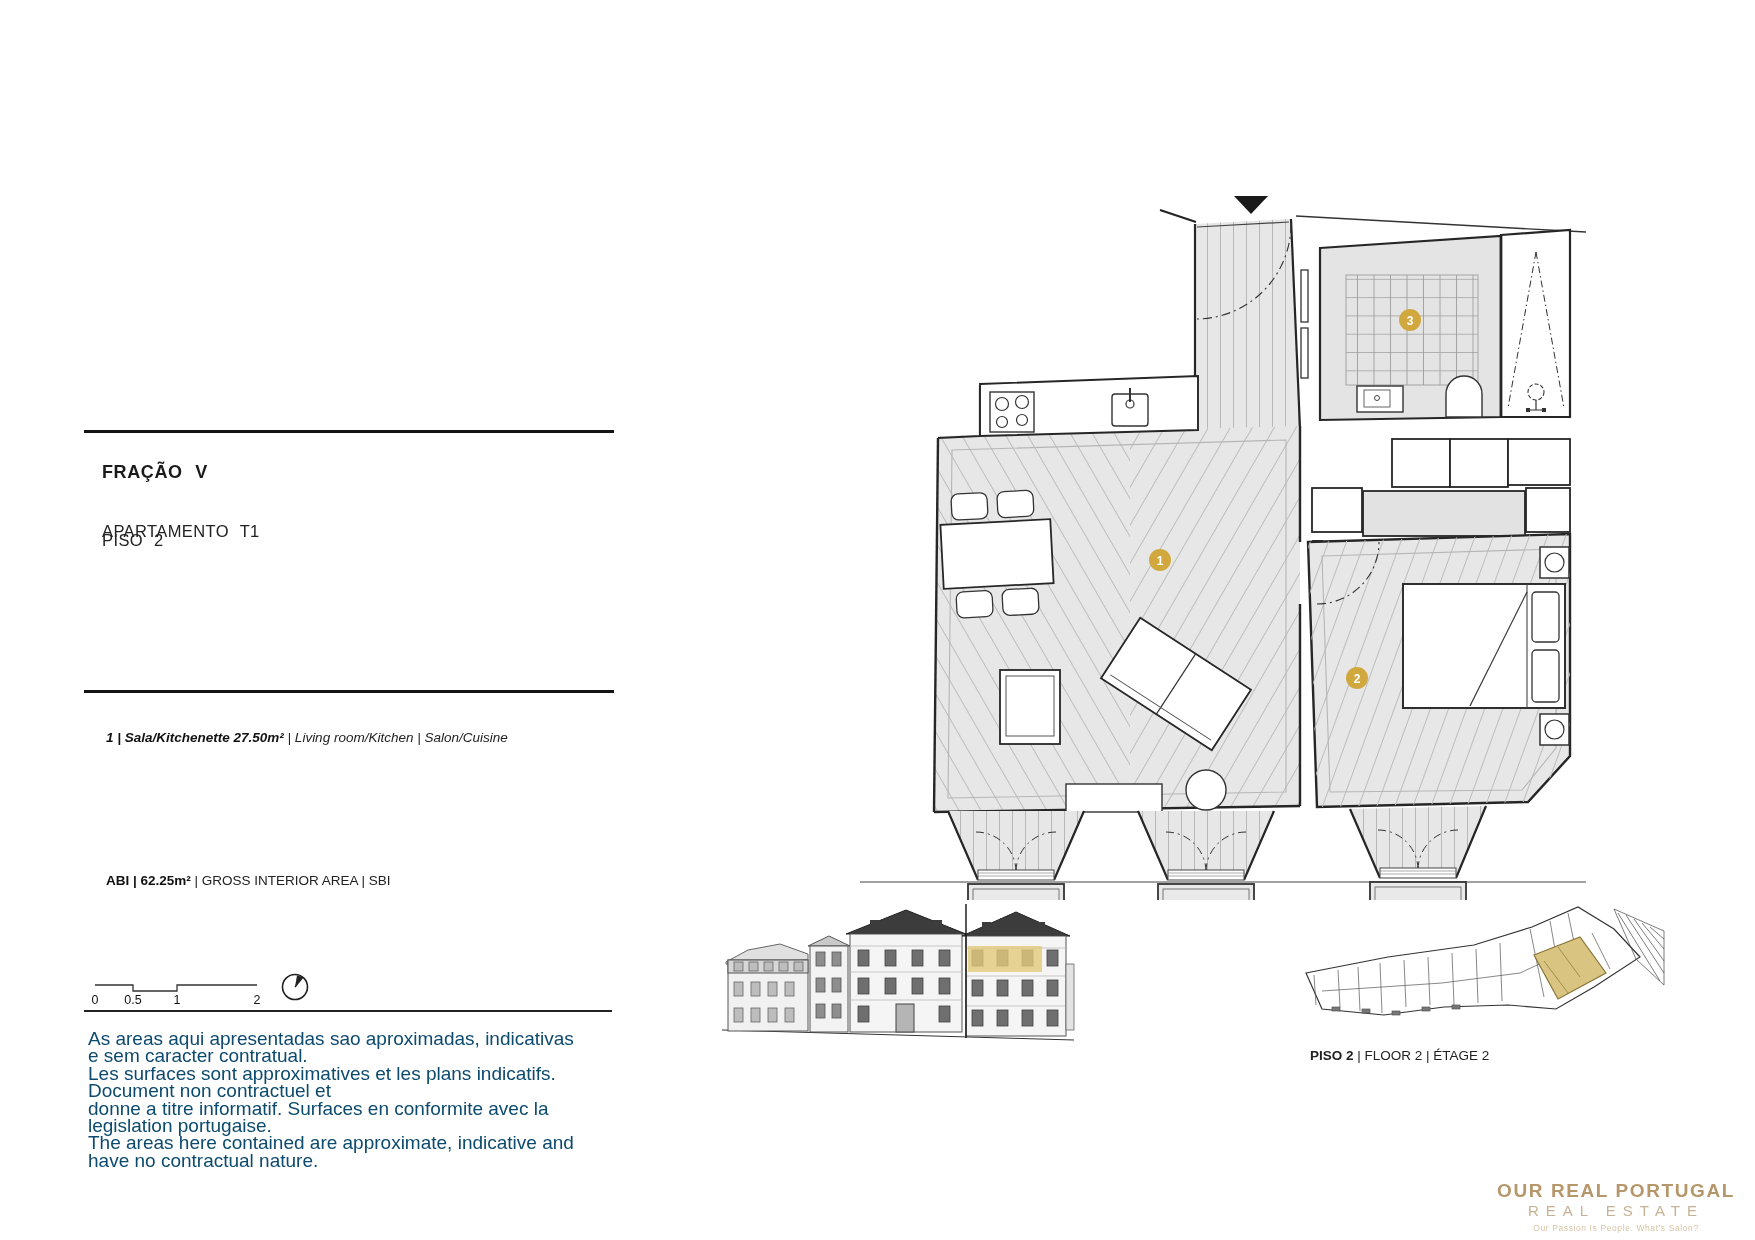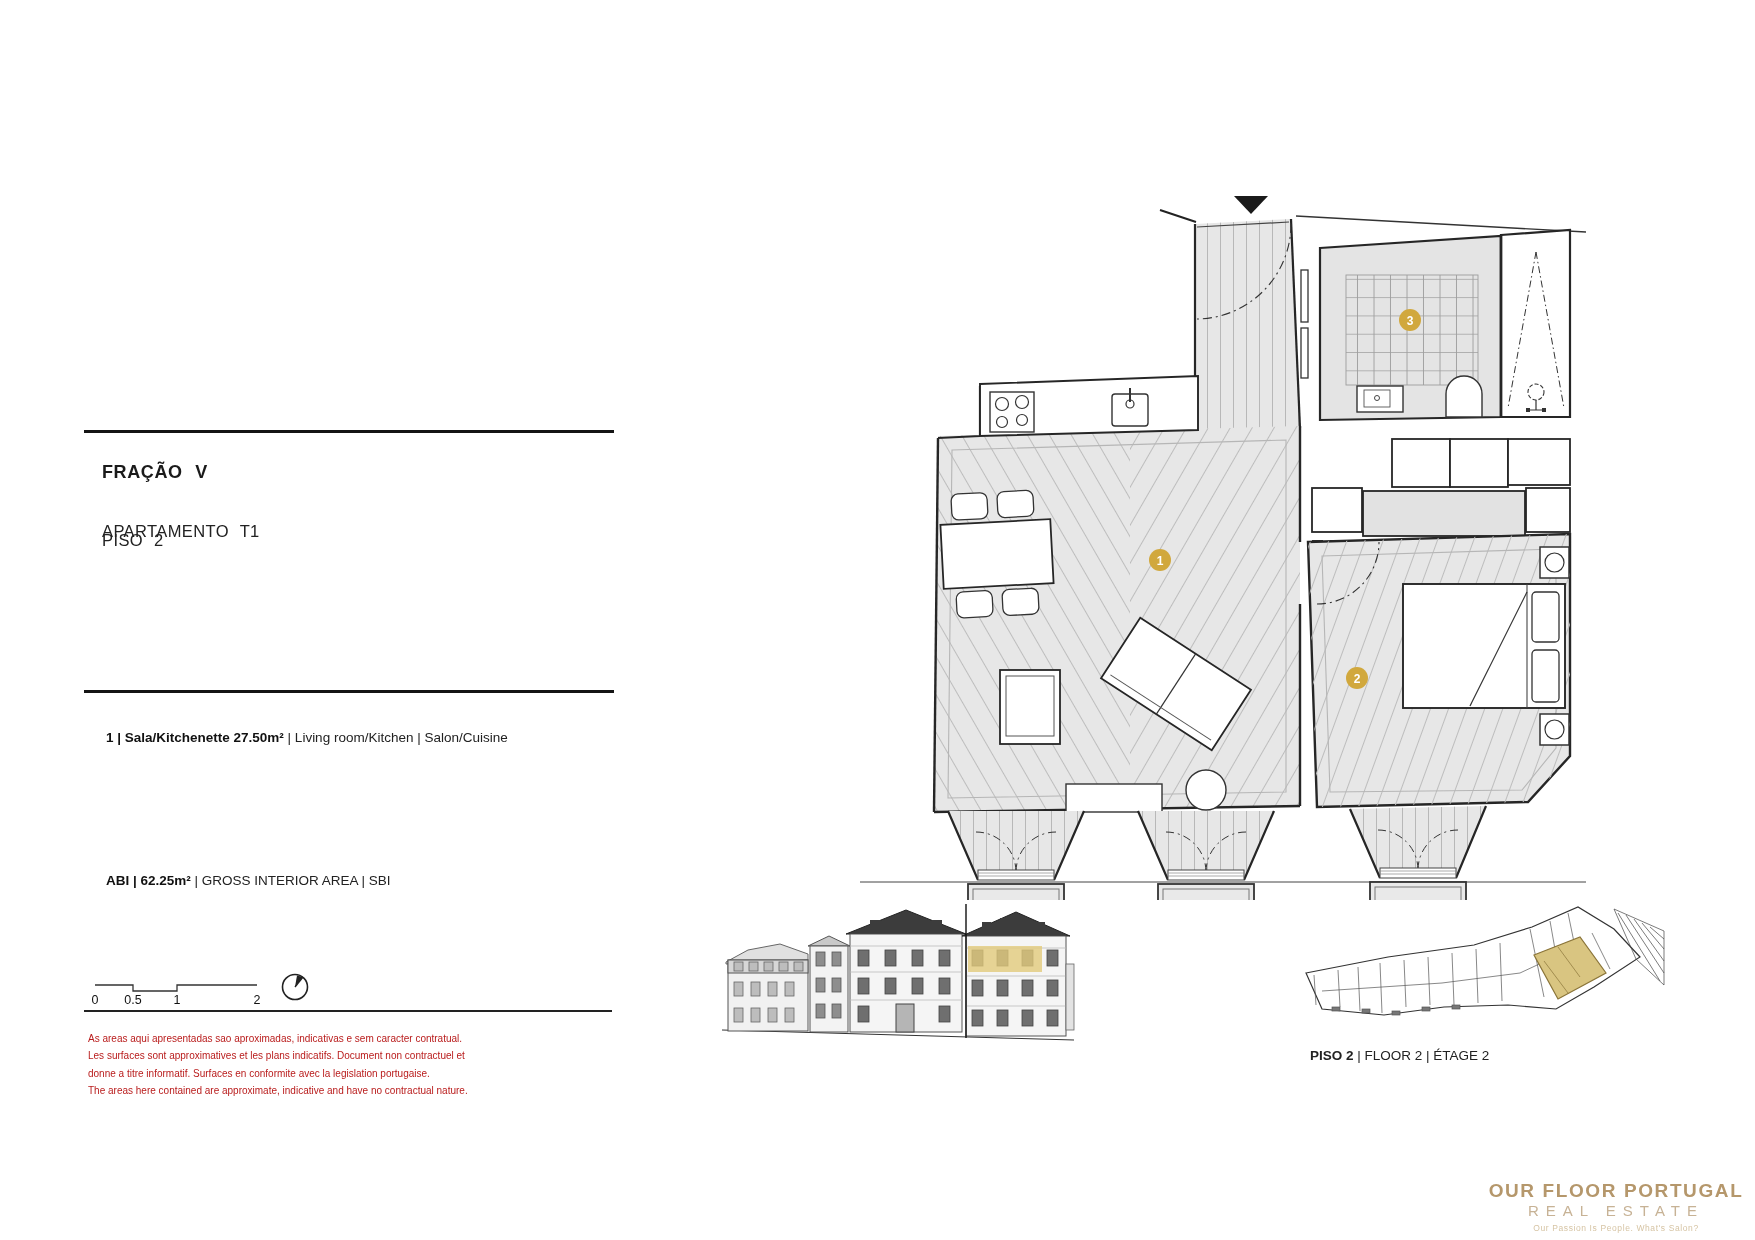--- a/index.html
+++ b/index.html
@@ -6,21 +6,21 @@
   .page{position:relative;width:1755px;height:1240px;background:#ffffff;overflow:hidden;
         font-family:"Liberation Sans",sans-serif;color:#1a1a1a;}
   .abs{position:absolute;}
   .rule{background:#141414;}
   .title{font-size:18px;font-weight:bold;letter-spacing:.6px;word-spacing:7px;}
   .subtitle{font-size:16.5px;font-weight:400;letter-spacing:.4px;word-spacing:6px;color:#222;}
   .legend-line{font-size:13.5px;line-height:22px;white-space:nowrap;color:#222;}
   .legend-line b{font-weight:bold;color:#111;}
   .area-line{font-size:13.5px;color:#222;white-space:nowrap;}
   .area-line b{font-weight:bold;color:#111;}
-  .disclaimer{font-size:10px;line-height:17.4px;color:#b91c1c;}
+  .disclaimer{font-size:19px;line-height:17.4px;color:#0c4a6e;}
   .caption{font-size:13.5px;color:#222;text-align:left;white-space:nowrap;}
   .caption b{font-weight:bold;}
   .brand{width:262px;text-align:center;}
   .brand-name{font-size:19px;font-weight:bold;letter-spacing:1.6px;color:#b5976b;white-space:nowrap;}
   .brand-div{font-size:15px;letter-spacing:7px;color:#c7b295;margin-top:0;}
   .brand-tag{font-size:8.5px;letter-spacing:.6px;color:#d6c4a4;margin-top:4px;}
   svg{display:block;}
 </style>
 </head>
 <body>
@@ -28,21 +28,21 @@
 <div class="page">
 
   <div class="abs rule" style="left:84px;top:430px;width:530px;height:3px;"></div>
 
   <div class="abs title" style="left:102px;top:462px;">FRAÇÃO V</div>
   <div class="abs subtitle" style="left:102px;top:498px;margin-top:24px;">APARTAMENTO T1</div>
   <div class="abs subtitle" style="left:102px;top:531px;">PISO 2</div>
 
   <div class="abs rule" style="left:84px;top:690px;width:530px;height:3px;"></div>
 
-  <div class="abs" style="left:106px;top:727px;">
+  <div class="abs" style="left:106px;top:727px;font-style:italic;">
     <div class="legend-line"><b>1 | Sala/Kitchenette 27.50m²</b><span> | Living room/Kitchen | Salon/Cuisine</span></div>
   </div>
 
   <div class="abs area-line" style="left:106px;top:873px;"><b>ABI | 62.25m²</b><span> | GROSS INTERIOR AREA | SBI</span></div>
 
   <svg class="abs" style="left:88px;top:973px;" width="200" height="36" viewBox="0 0 200 36">
     <path d="M7,12 H45 V18 H89 V12 H169" fill="none" stroke="#333" stroke-width="1.3"></path>
     <text x="7" y="31" font-size="12.5" fill="#111" text-anchor="middle">0</text>
     <text x="45" y="31" font-size="12.5" fill="#111" text-anchor="middle">0.5</text>
     <text x="89" y="31" font-size="12.5" fill="#111" text-anchor="middle">1</text>
@@ -343,18 +343,18 @@
       <path d="M322,24 L372,46 L372,100 L344,74 Z" fill="none"></path>
       <path d="M326,28 L368,96 M334,30 L372,88 M342,34 L372,76 M350,38 L372,64 M358,42 L372,54"></path>
     </g>
     <polygon points="242,70 288,52 314,88 266,114" fill="#d9c581" stroke="#8a7438" stroke-width="1.2"></polygon>
     <path d="M266,62 L288,92 M252,76 L276,108" stroke="#8a7438" stroke-width="0.7" fill="none"></path>
   </svg>
 
   <div class="abs caption" style="left:1310px;top:1048px;width:320px;"><b>PISO 2</b><span> | FLOOR 2 | ÉTAGE 2</span></div>
 
   <div class="abs brand" style="right:8px;top:1180px;">
-    <div class="brand-name">OUR FLOOR PORTUGAL</div>
+    <div class="brand-name">OUR REAL PORTUGAL</div>
     <div class="brand-div">REAL ESTATE</div>
     <div class="brand-tag">Our Passion Is People. What's Salon?</div>
   </div>
 
 </div>
 
 </body></html>

